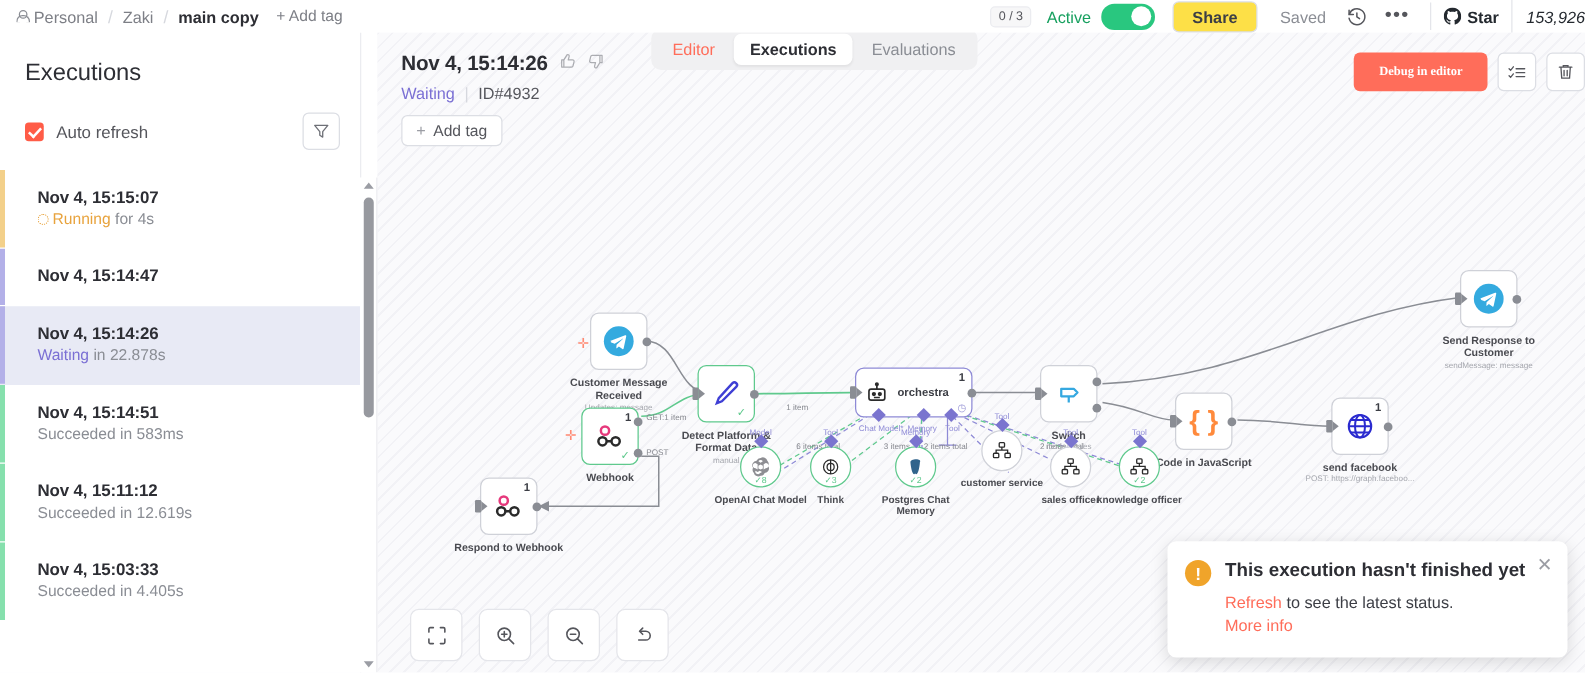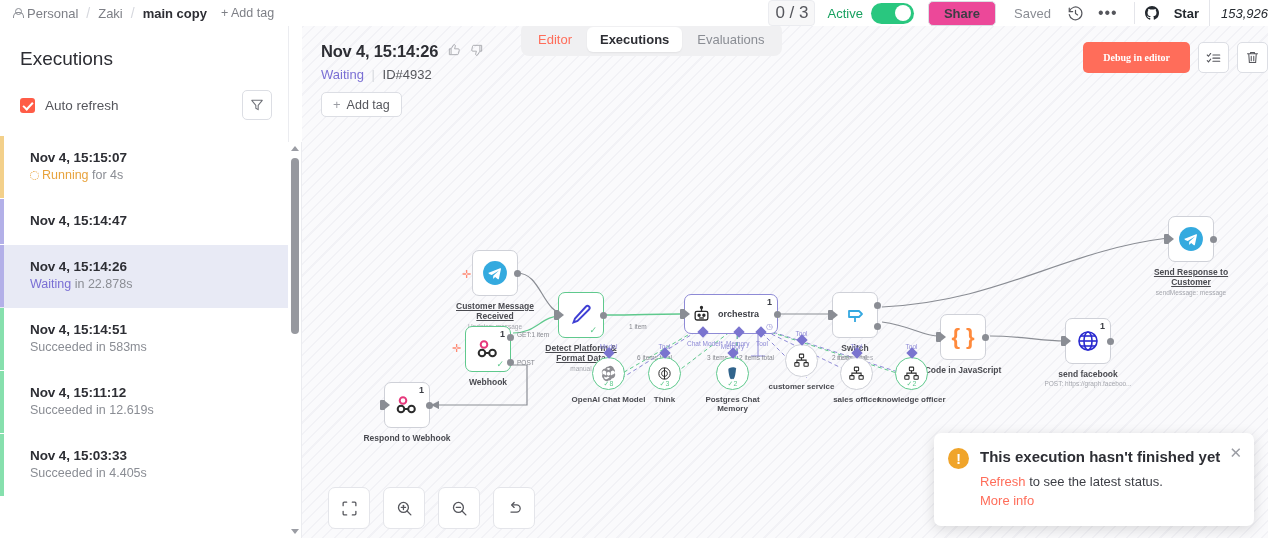--- a/index.html
+++ b/index.html
@@ -29,43 +29,43 @@
   .person-ico::after {
     content: ""; position: absolute; bottom: 0.5px; left: 1px; width: 9px; height: 5px;
     border: 1.2px solid #8a8d94; border-bottom: none; border-radius: 5px 5px 0 0;
   }
   .addtag-top { color: #7d7f86; font-size: 12.5px; margin-left: 14px; cursor: pointer; }
 
   .topbar-right {
     margin-left: auto; display: flex; align-items: center; gap: 0; height: 26px;
   }
   .trigger-count {
-    font-size: 17px; color: #55565c; background: #f7f7f8;
+    font-size: 10px; color: #55565c; background: #f7f7f8;
     border: 1px solid #ebecf0; border-radius: 4px; padding: 2px 6px;
   }
   .active-lbl { color: #17a05f; font-size: 13px; margin-left: 12px; }
   .toggle {
     margin-left: 8px; width: 43px; height: 21px; border-radius: 11px;
     background: #29c77f; position: relative; cursor: pointer;
   }
   .toggle::after {
     content: ""; position: absolute; top: 2.5px; right: 2.5px;
     width: 16px; height: 16px; border-radius: 50%; background: #fff;
   }
   .btn-share {
     margin-left: 14px; border: 1px solid #dcdee4; border-radius: 5px;
-    padding: 4px 15px; font-size: 13px; color: #3c3e45; background: #ec4899; cursor: pointer;
+    padding: 4px 15px; font-size: 13px; color: #3c3e45; background: #fde047; cursor: pointer;
     font-weight: 600; font-family: inherit;
   }
   .saved-lbl { margin-left: 18px; font-size: 13px; color: #8a8d94; }
   .hist-btn { margin-left: 16px; cursor: pointer; display: flex; align-items: center; }
   .dots-btn { margin-left: 14px; cursor: pointer; color: #55565c; font-size: 16px; letter-spacing:1px; line-height: 10px; }
   .gh-sep { width: 1px; height: 22px; background: #e4e5ea; margin-left: 16px; }
   .gh-star {
-    margin-left: 10px; display: flex; align-items: center; gap: 15px;
+    margin-left: 10px; display: flex; align-items: center; gap: 5px;
     font-size: 13px; color: #24292f; font-weight: 600; cursor: pointer;
   }
   .gh-count {
     margin-left: 10px; font-size: 13px; color: #24292f; padding-left: 11px;
     border-left: 1px solid #e4e5ea; height: 26px; display:flex; align-items:center;
     overflow: hidden; white-space: nowrap; font-style: italic;
   }
 
   
   .tabs {
@@ -185,21 +185,21 @@
     width: 46px; height: 46px; background: #fff; border: 1.4px solid #cfd1d8;
     border-radius: 7px; display: flex; align-items: center; justify-content: center;
     position: relative;
   }
   .nbox.ok { border-color: #5fc98d; }
   .nlabel {
     position: absolute; top: 51px; left: 50%; transform: translateX(-50%);
     font-size: 8.5px; color: #4a4b51; text-align: center; white-space: nowrap;
     font-weight: 600; line-height: 10px;
   }
-  .nlabel.w2 { white-space: normal; width: 78px; text-decoration: underline; }
+  .nlabel.w2 { white-space: normal; width: 78px; }
   .nsub {
     position: absolute; left: 50%; transform: translateX(-50%);
     font-size: 6.5px; color: #a4a6ad; text-align: center; white-space: nowrap;
   }
   .badge {
     position: absolute; top: 2px; right: 5px; font-size: 9px; color: #3c3e45; font-weight: 600;
   }
   .tick { position: absolute; bottom: 2px; right: 6px; color: #5fc98d; font-size: 9px; }
   .port {
     position: absolute; width: 7px; height: 7px; border-radius: 50%; background: #8a8d94;

